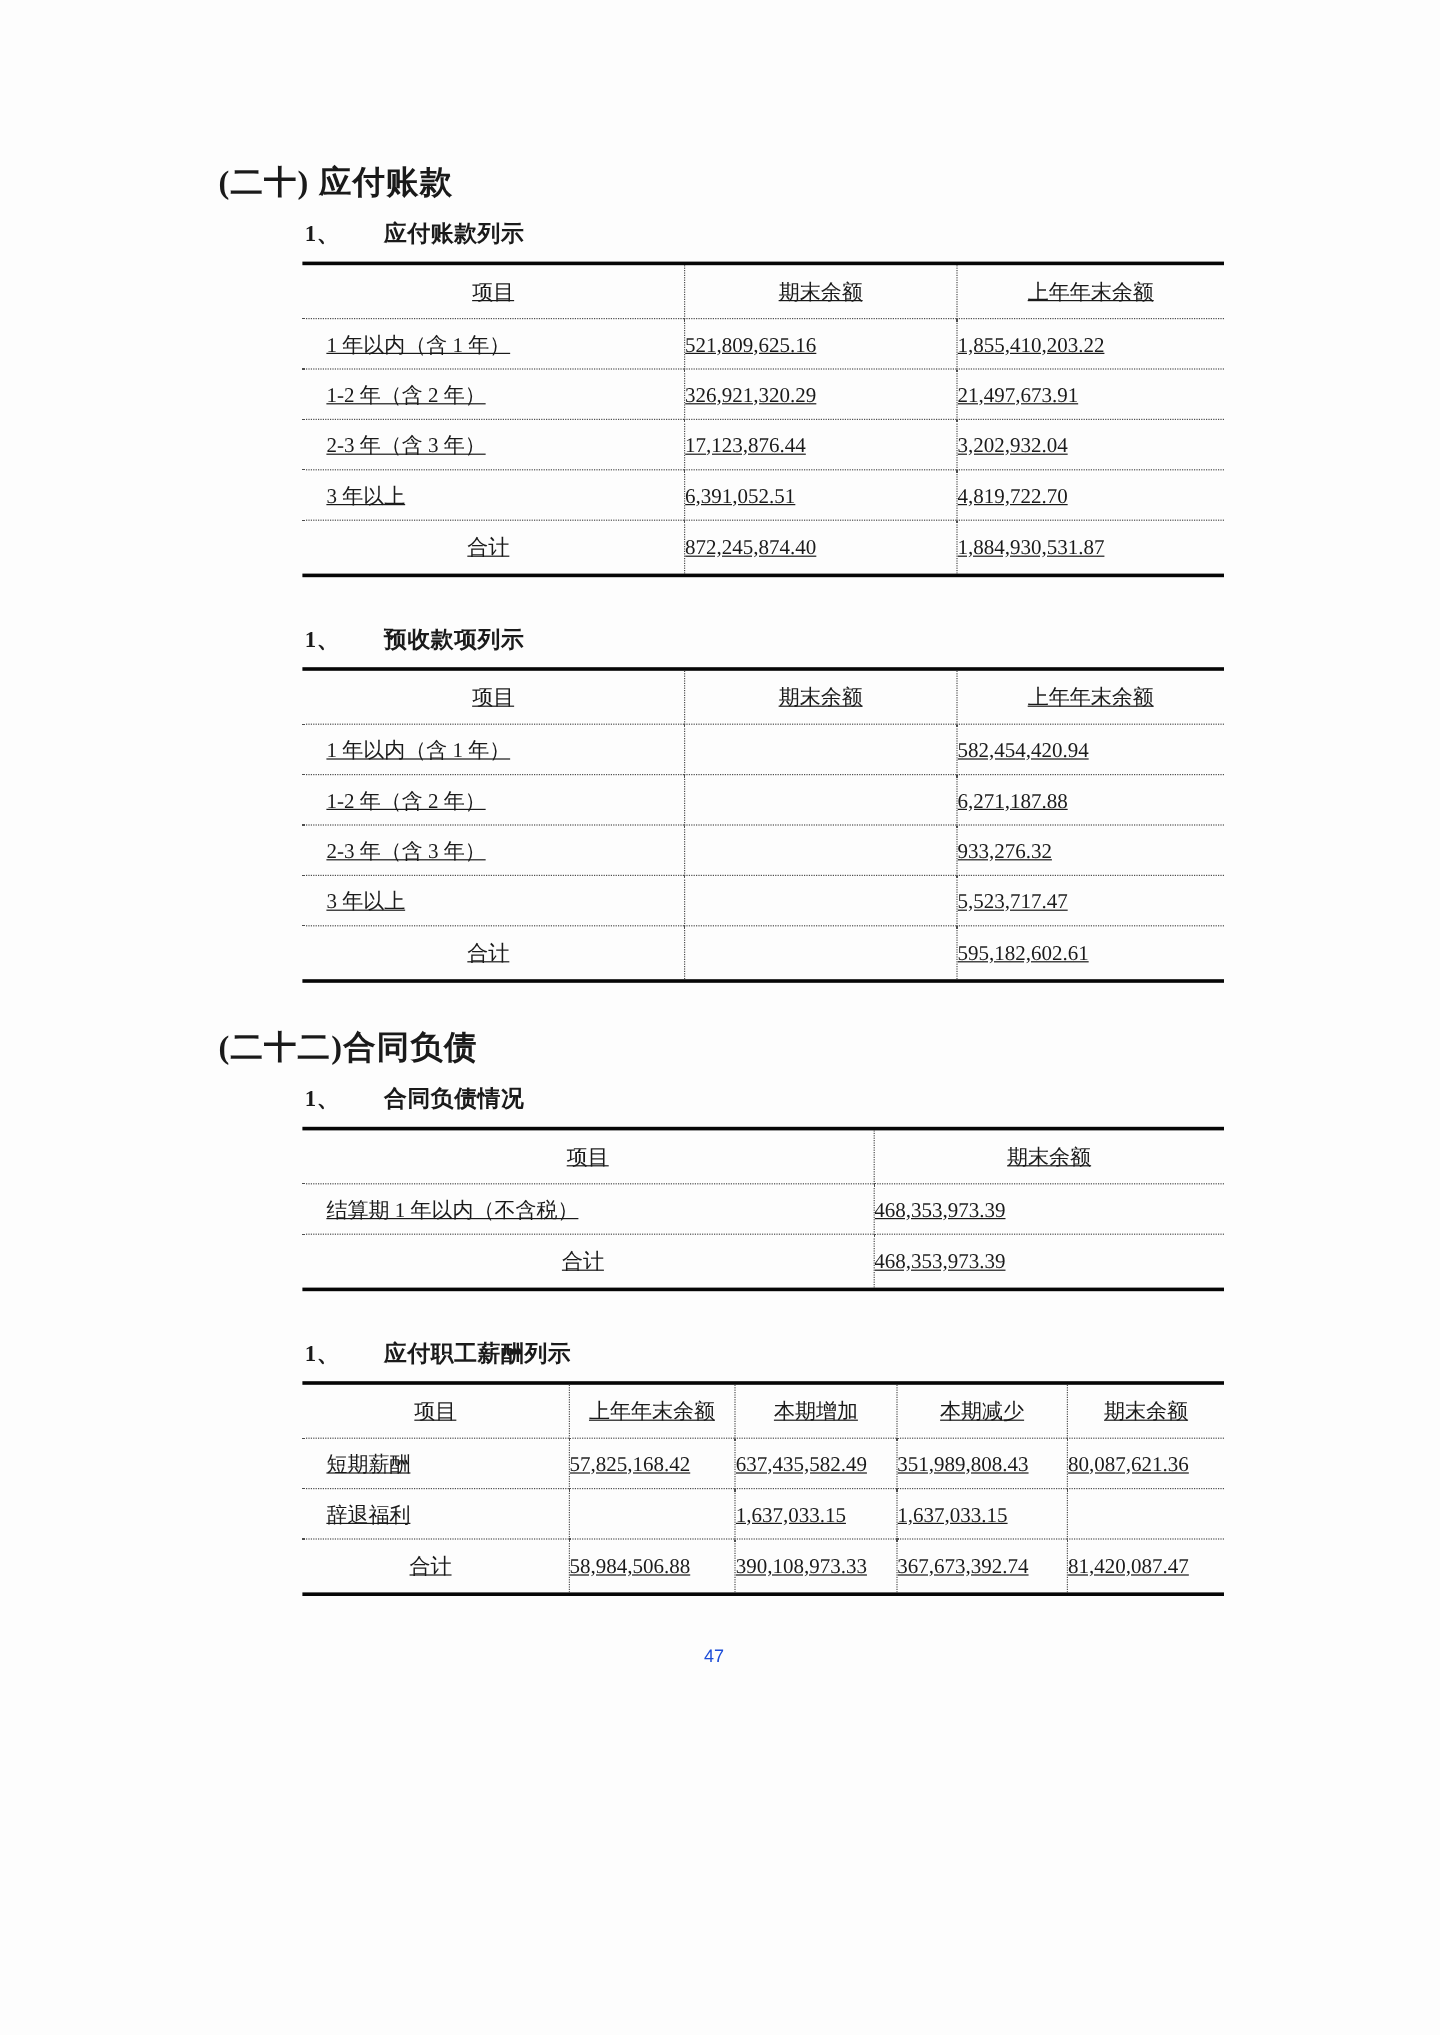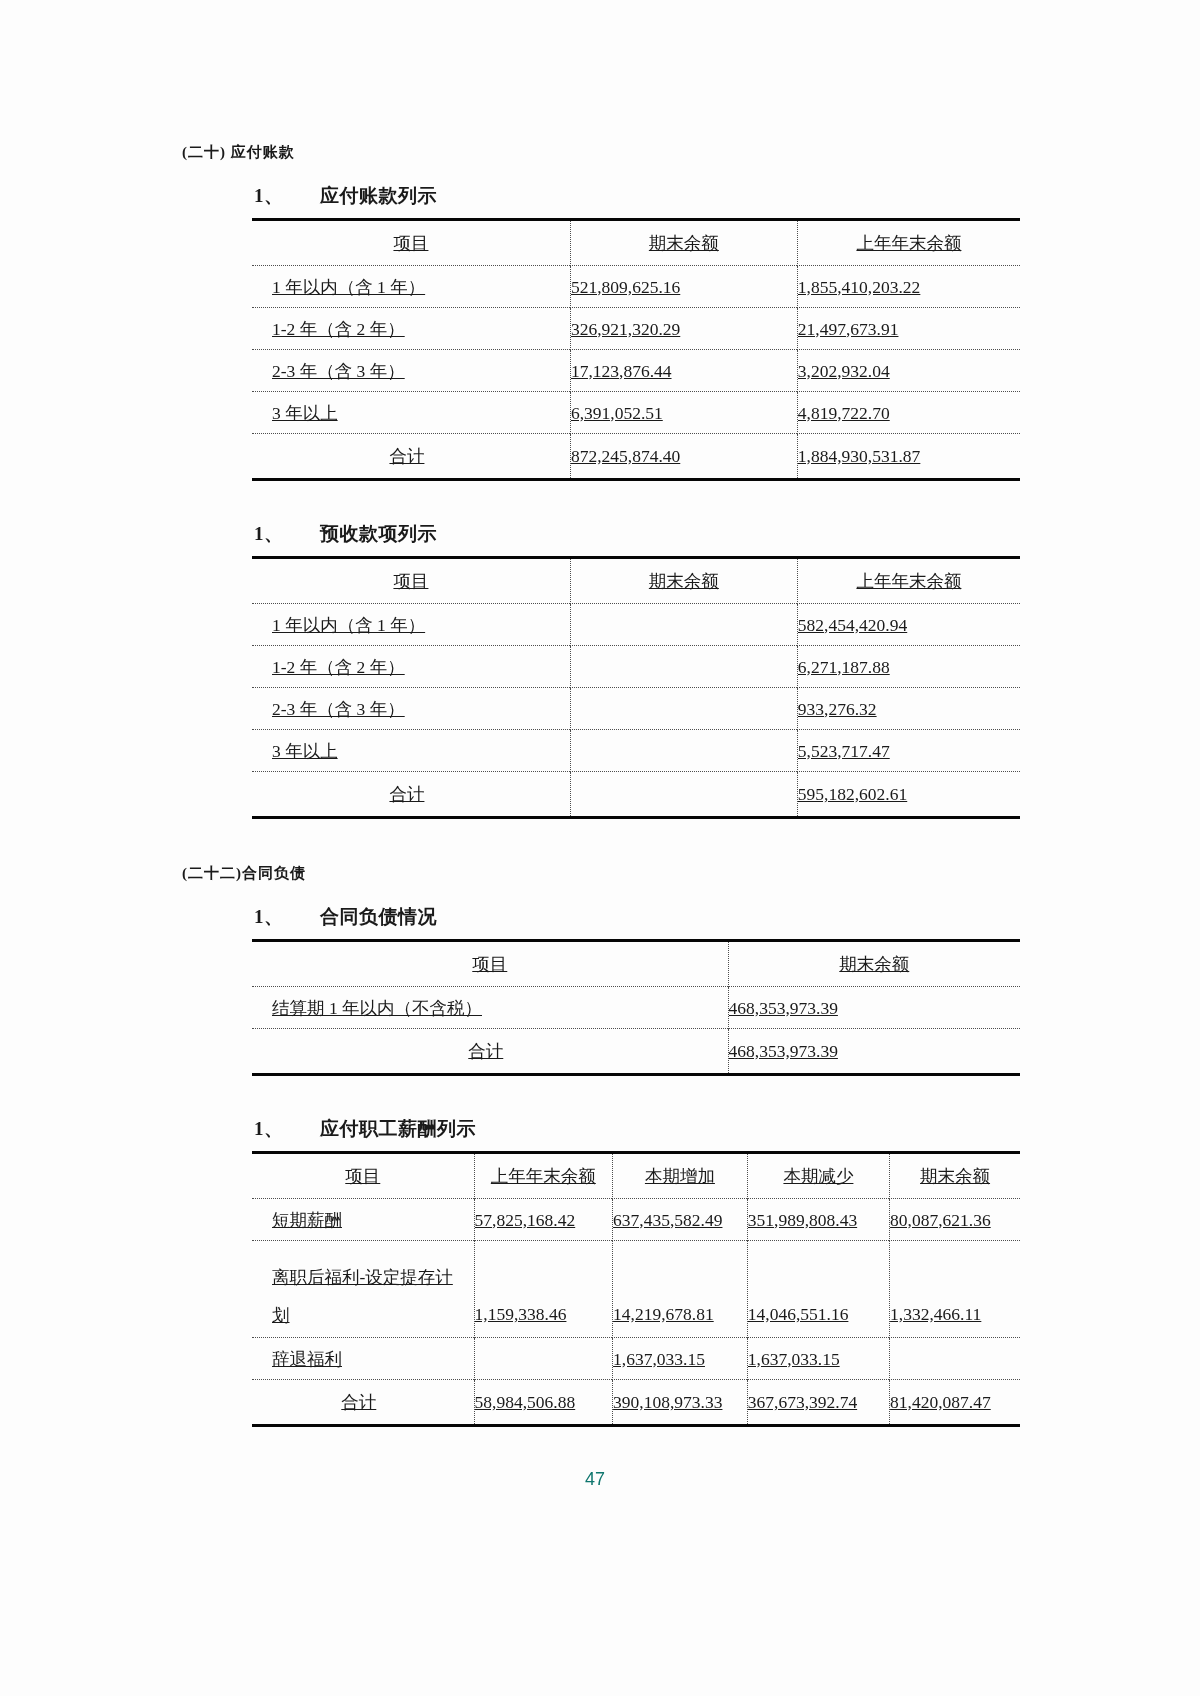--- a/index.html
+++ b/index.html
@@ -6,21 +6,21 @@
   body {
     width: 1200px; height: 1696px;
     background: #fdfdfd;
     color: #1a1a1a;
     font-family: "Liberation Serif", "DejaVu Serif", serif;
     overflow: hidden;
   }
   .content { padding: 138px 180px 0 170px; }
 
   .sec-heading {
-    font-size: 15px; font-weight: bold;
+    font-size: 27px; font-weight: bold;
     line-height: 28px;
     margin: 0 0 17px 12px;
     letter-spacing: 1px;
   }
   .table-block { margin-left: 82px; width: 768px; margin-bottom: 40px; }
 
   .sub-heading {
     display: flex; align-items: baseline;
     font-size: 19px; font-weight: bold;
     line-height: 26px; margin: 0 0 9px 2px;
@@ -67,21 +67,21 @@
 
   .cols5 .fc:nth-child(1) { width: 29%; }
   .cols5 .fc:nth-child(2) { width: 18%; }
   .cols5 .fc:nth-child(3) { width: 17.5%; }
   .cols5 .fc:nth-child(4) { width: 18.5%; }
   .cols5 .fc:nth-child(5) { width: 17%; }
 
   .page-number {
     text-align: center;
     font-family: "Liberation Sans", "DejaVu Sans", sans-serif;
-    font-size: 18px; color: #0f766e;
+    font-size: 15px; color: #1d4ed8;
     margin-top: 42px;
   }
 </style>
 </head>
 <body>
 
 <div class="content">
 
   <section>
     <h2 class="sec-heading">(二十) 应付账款</h2>
@@ -204,28 +204,20 @@
             <div class="fc hc">本期减少</div>
             <div class="fc hc">期末余额</div>
           </div>
           <div class="fr body">
             <div class="fc label">短期薪酬</div>
             <div class="fc num">57,825,168.42</div>
             <div class="fc num">637,435,582.49</div>
             <div class="fc num">351,989,808.43</div>
             <div class="fc num">80,087,621.36</div>
           </div>
-          <div class="fr body tall">
-            <div class="fc label">离职后福利-设定提存计
-划</div>
-            <div class="fc num">1,159,338.46</div>
-            <div class="fc num">14,219,678.81</div>
-            <div class="fc num">14,046,551.16</div>
-            <div class="fc num">1,332,466.11</div>
-          </div>
           <div class="fr body">
             <div class="fc label">辞退福利</div>
             <div class="fc num"></div>
             <div class="fc num">1,637,033.15</div>
             <div class="fc num">1,637,033.15</div>
             <div class="fc num"></div>
           </div>
           <div class="fr total">
             <div class="fc label">合计</div>
             <div class="fc num">58,984,506.88</div>

